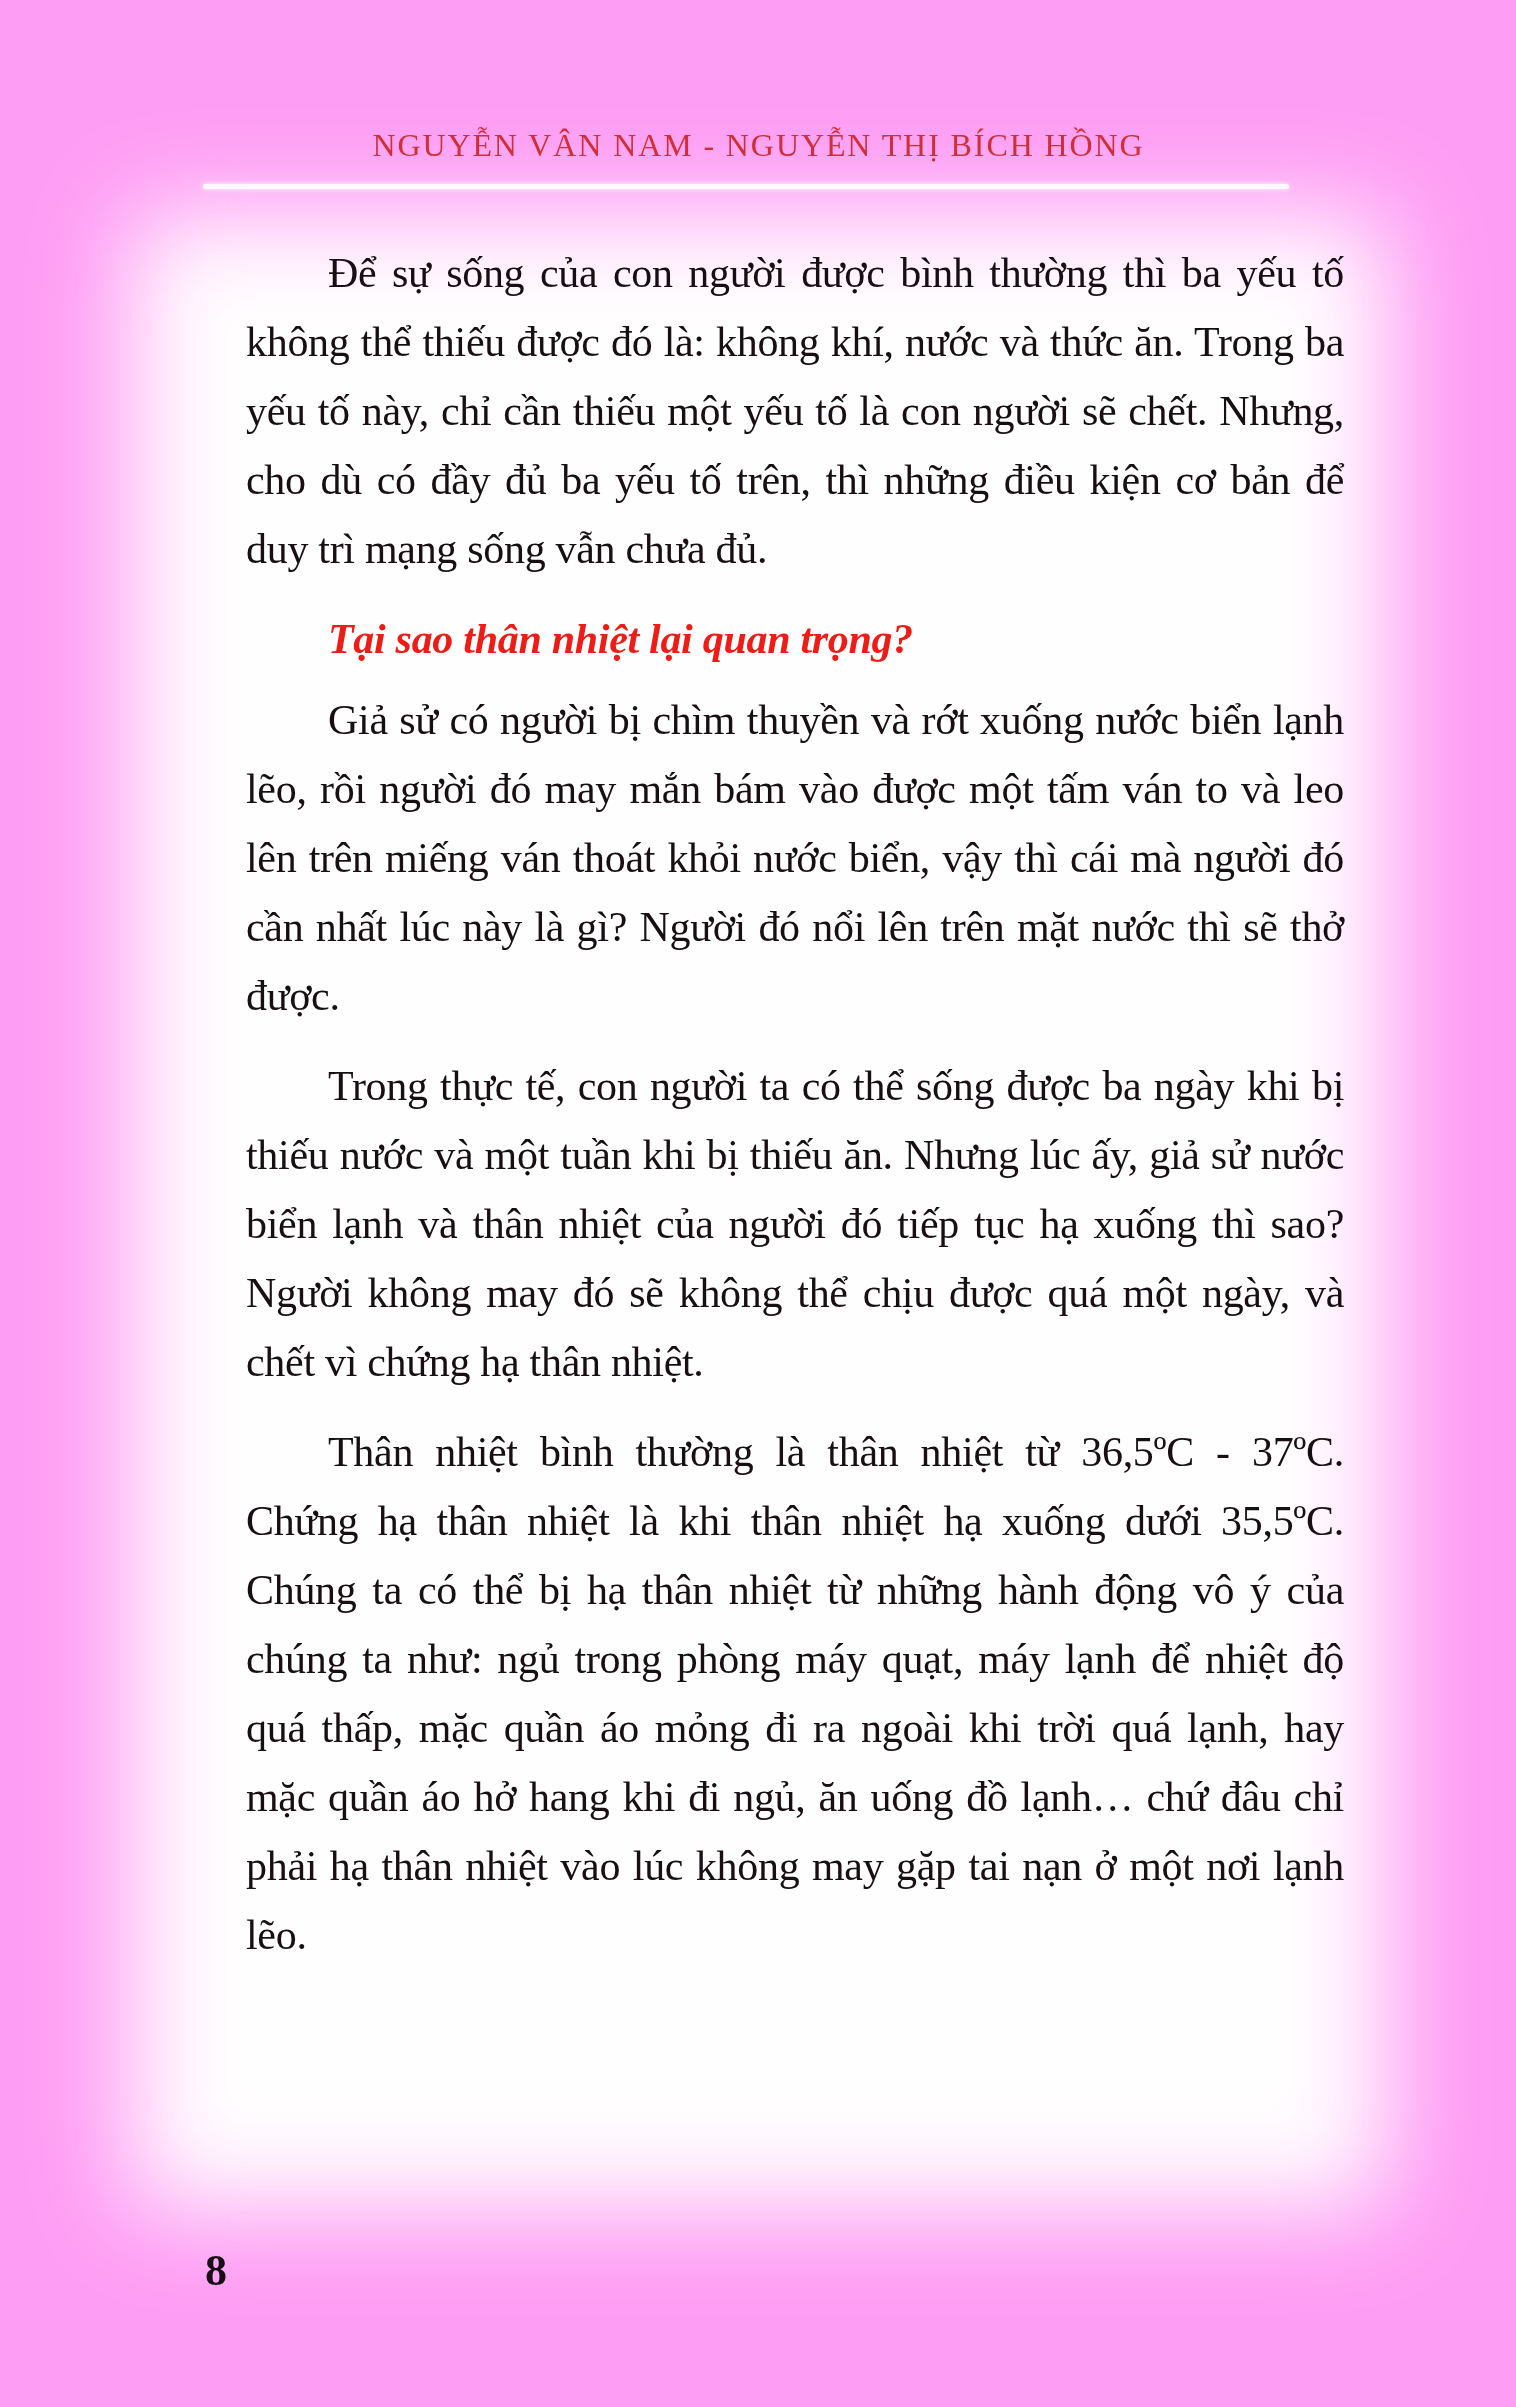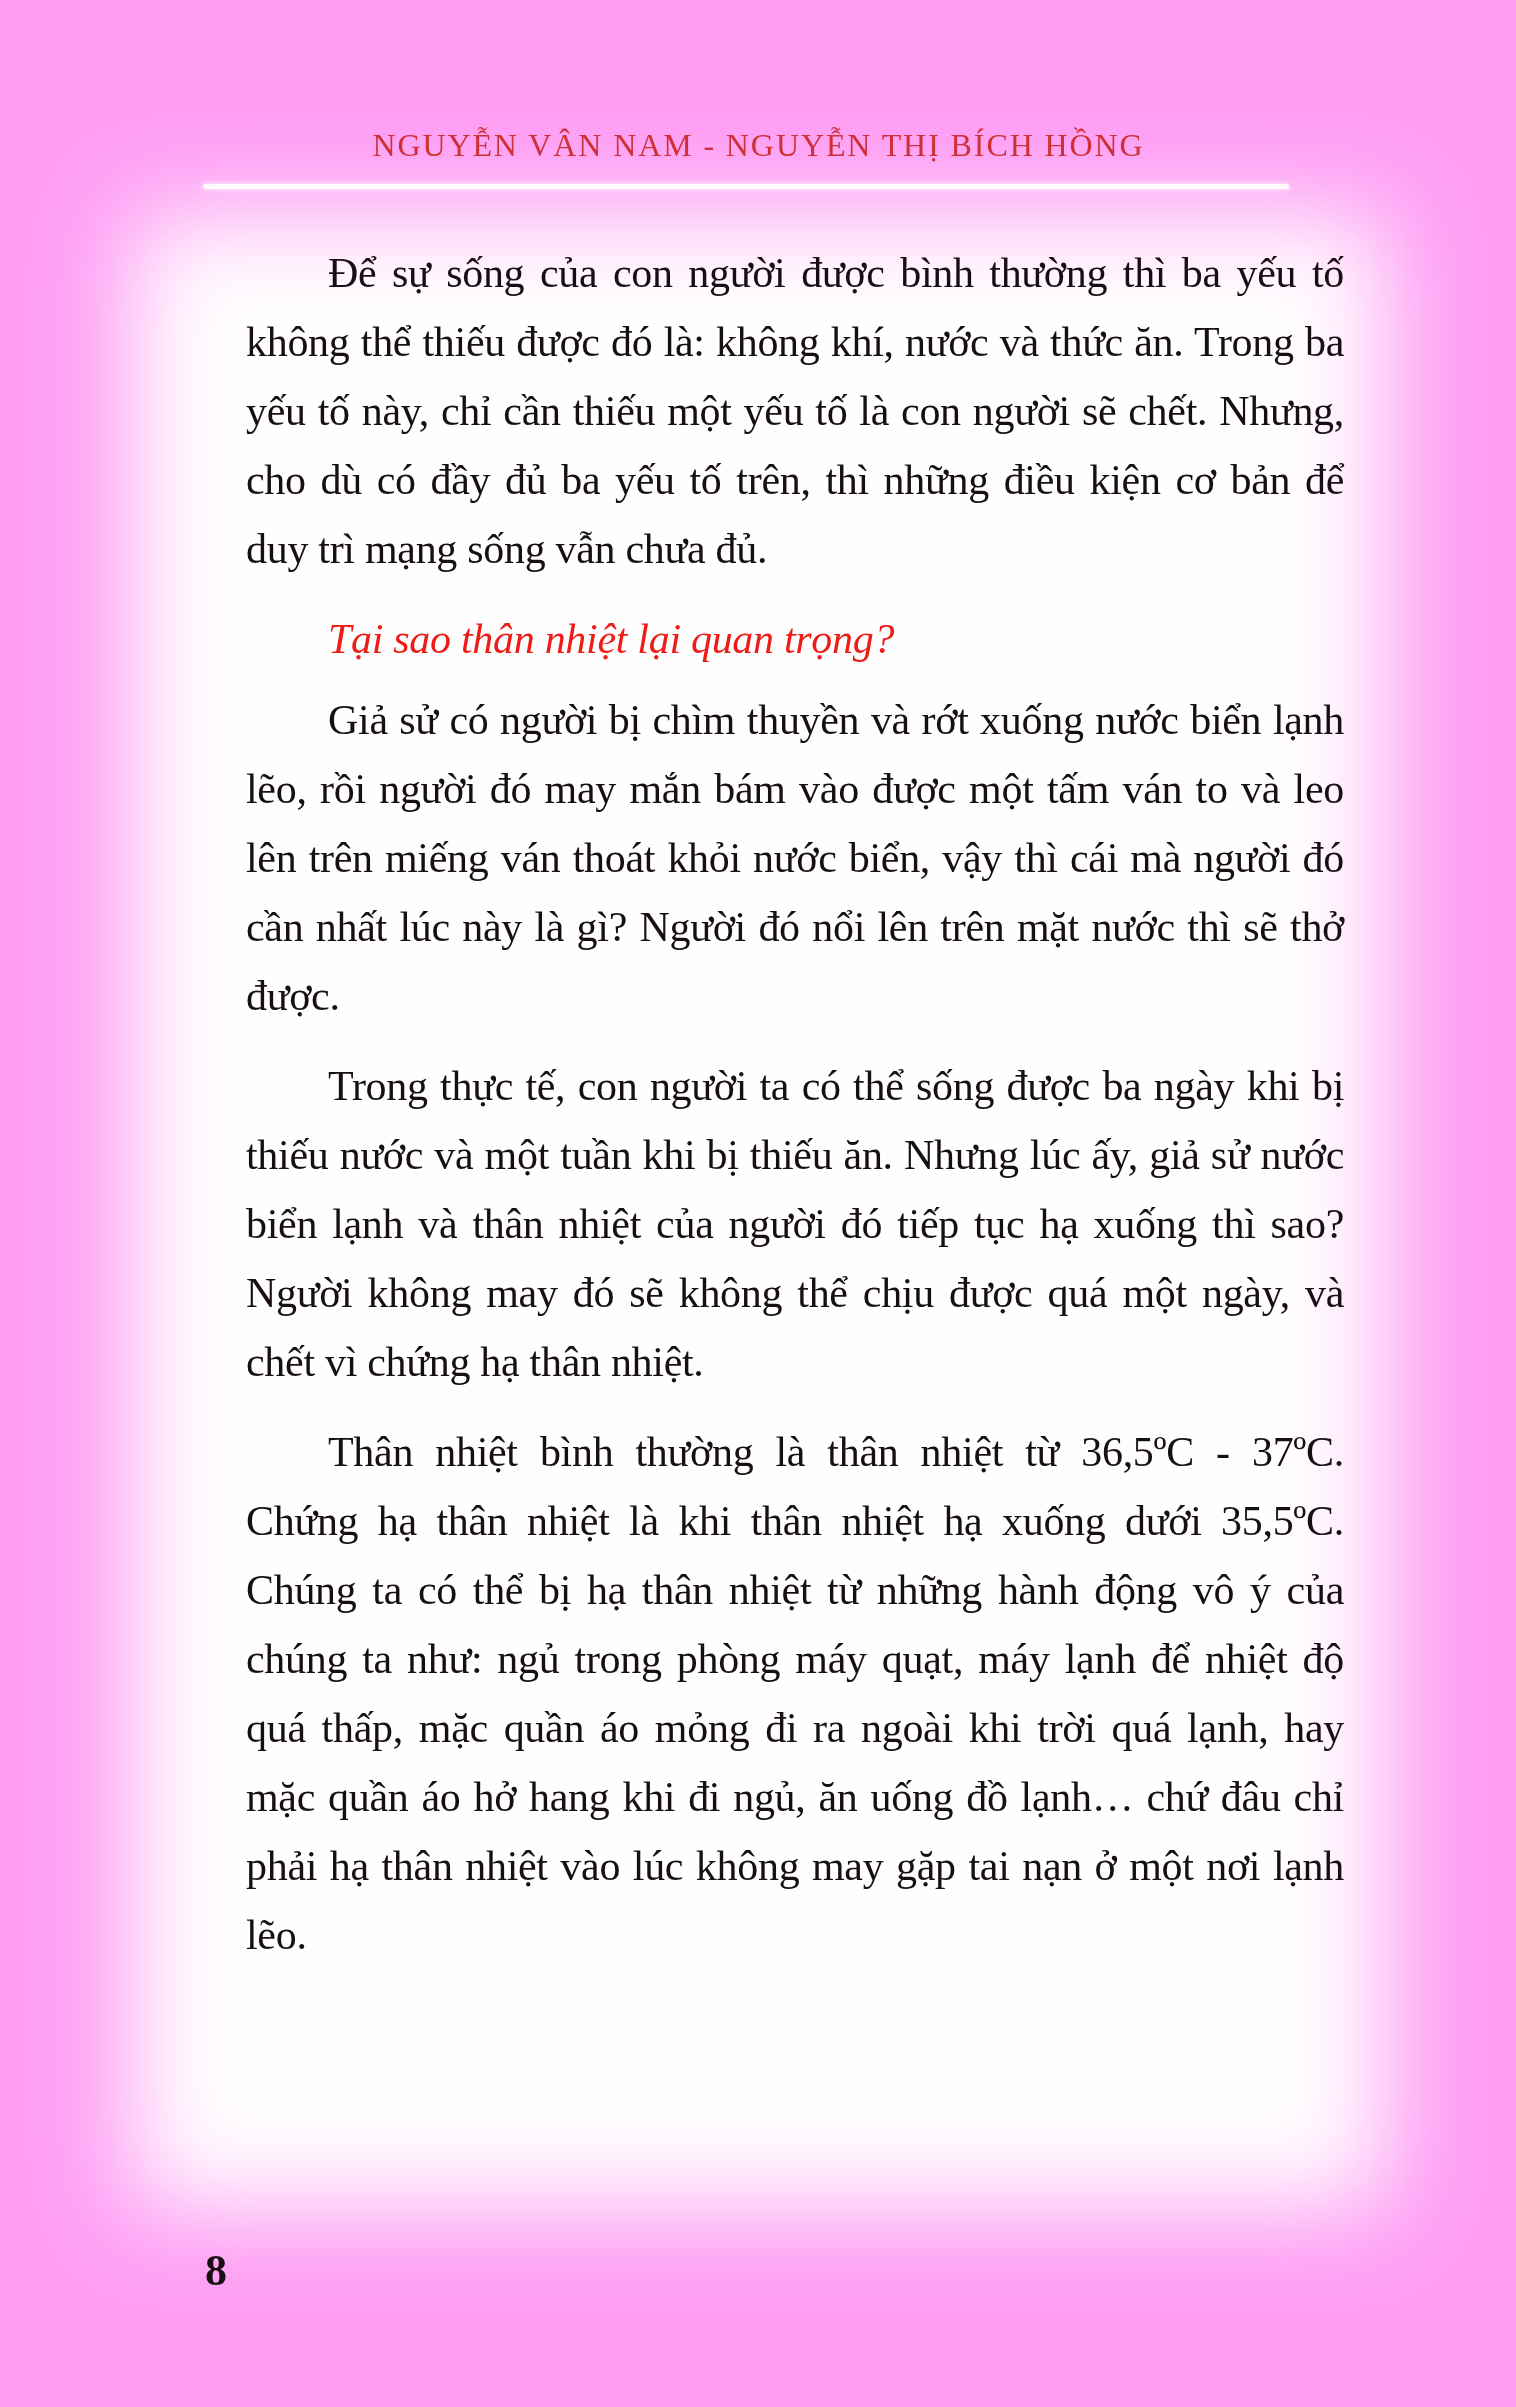--- a/index.html
+++ b/index.html
@@ -52,21 +52,21 @@
     letter-spacing:-0.3px;
     margin-left:43px;
   }
   .content p{
     text-indent:82px;
     margin-bottom:21px;
   }
   .section-heading{
     font-size:42px;
     line-height:69px;
-    font-weight:normal;
+    font-weight:bold;
     font-style:italic;
     color:var(--heading-red);
     margin:3.9px 0 11.6px 82px;
     text-align:left;
   }
   .page-number{
     position:absolute;
     left:205px;top:2245px;
     font-size:44px;
     font-weight:bold;

